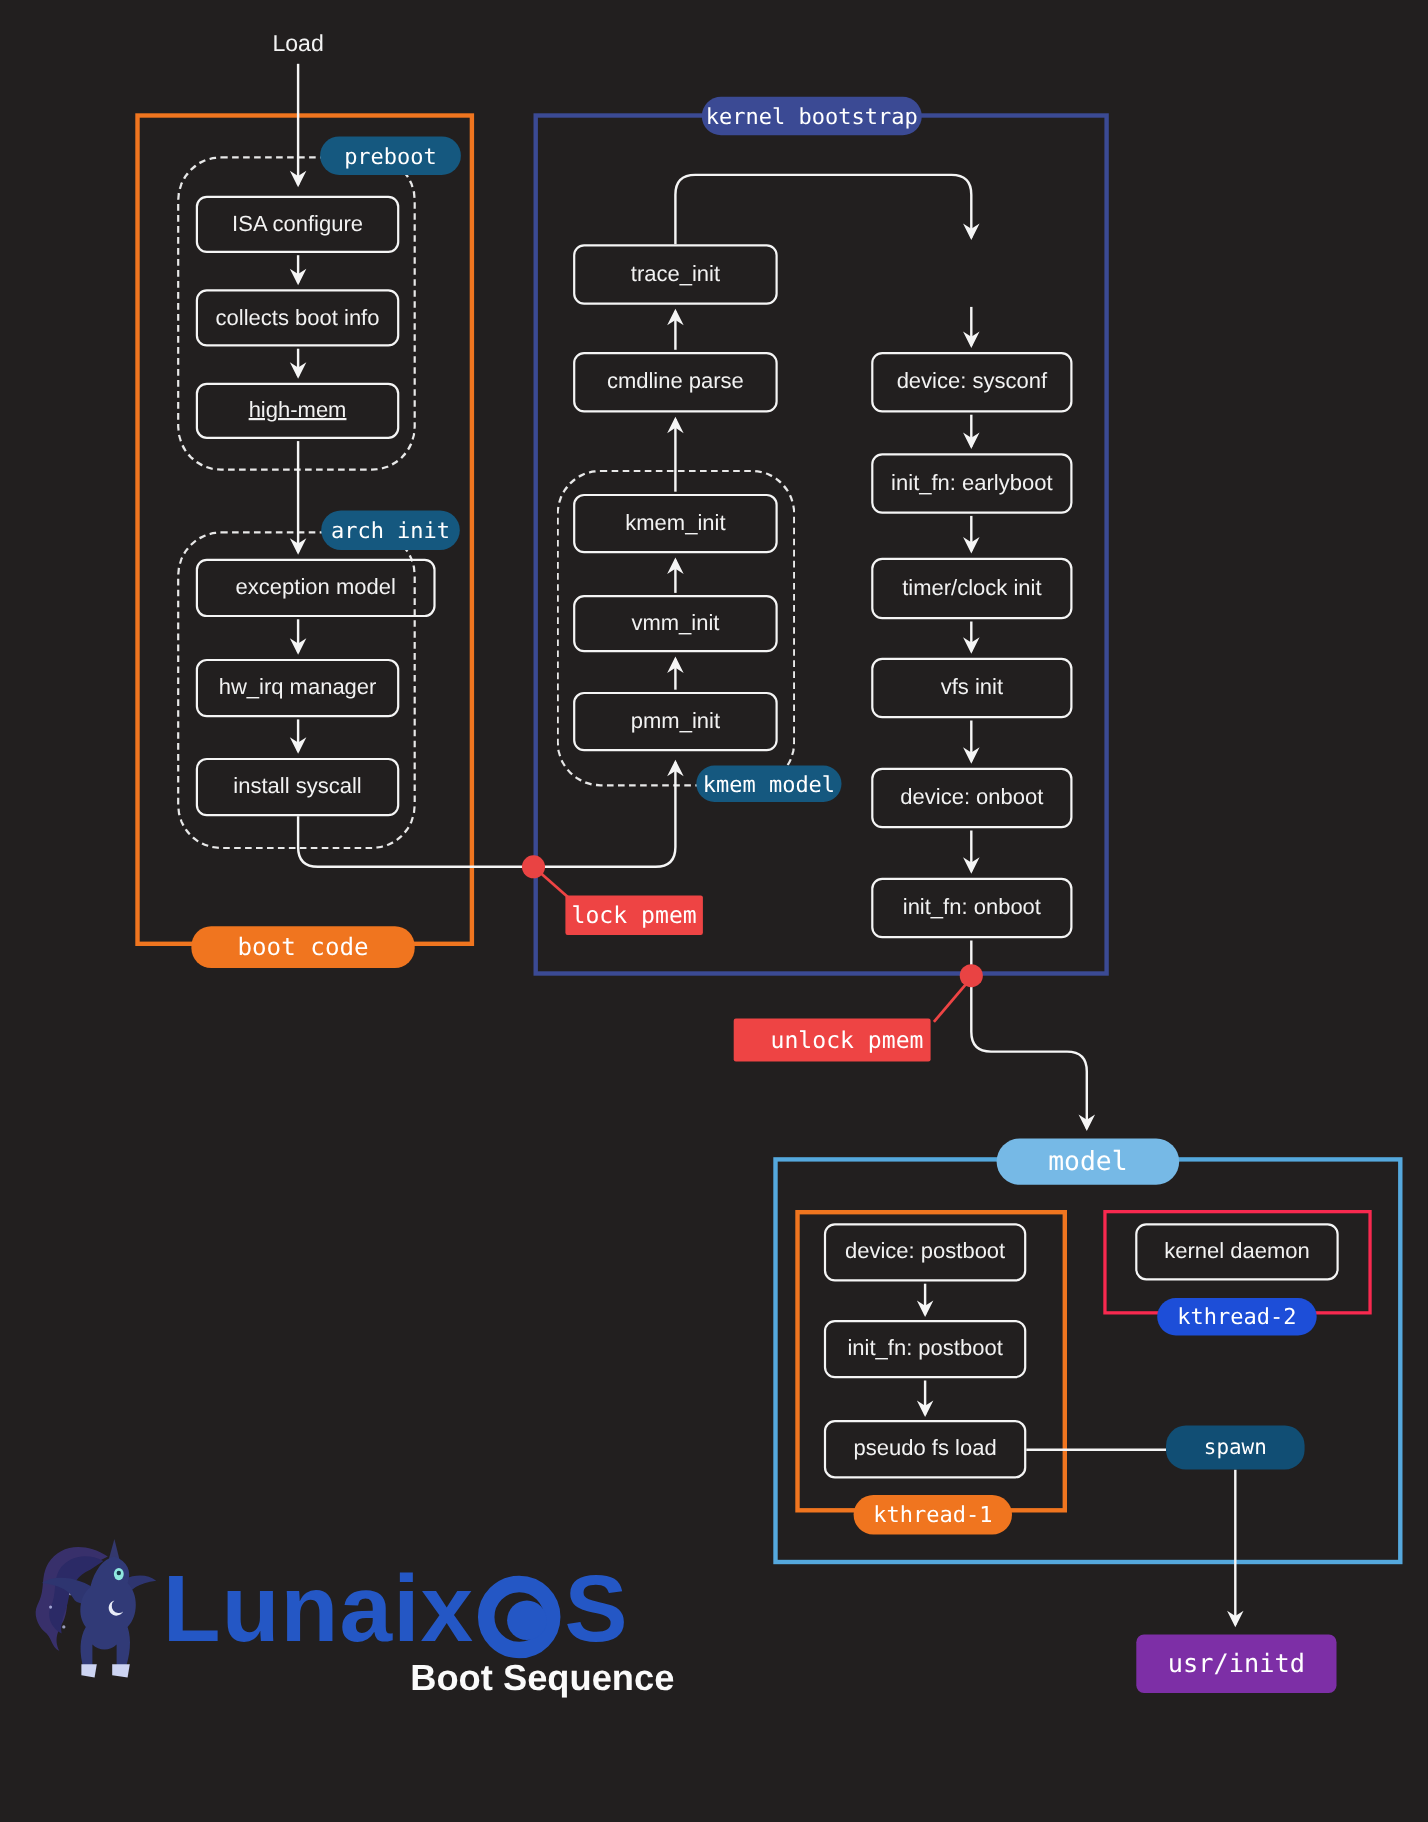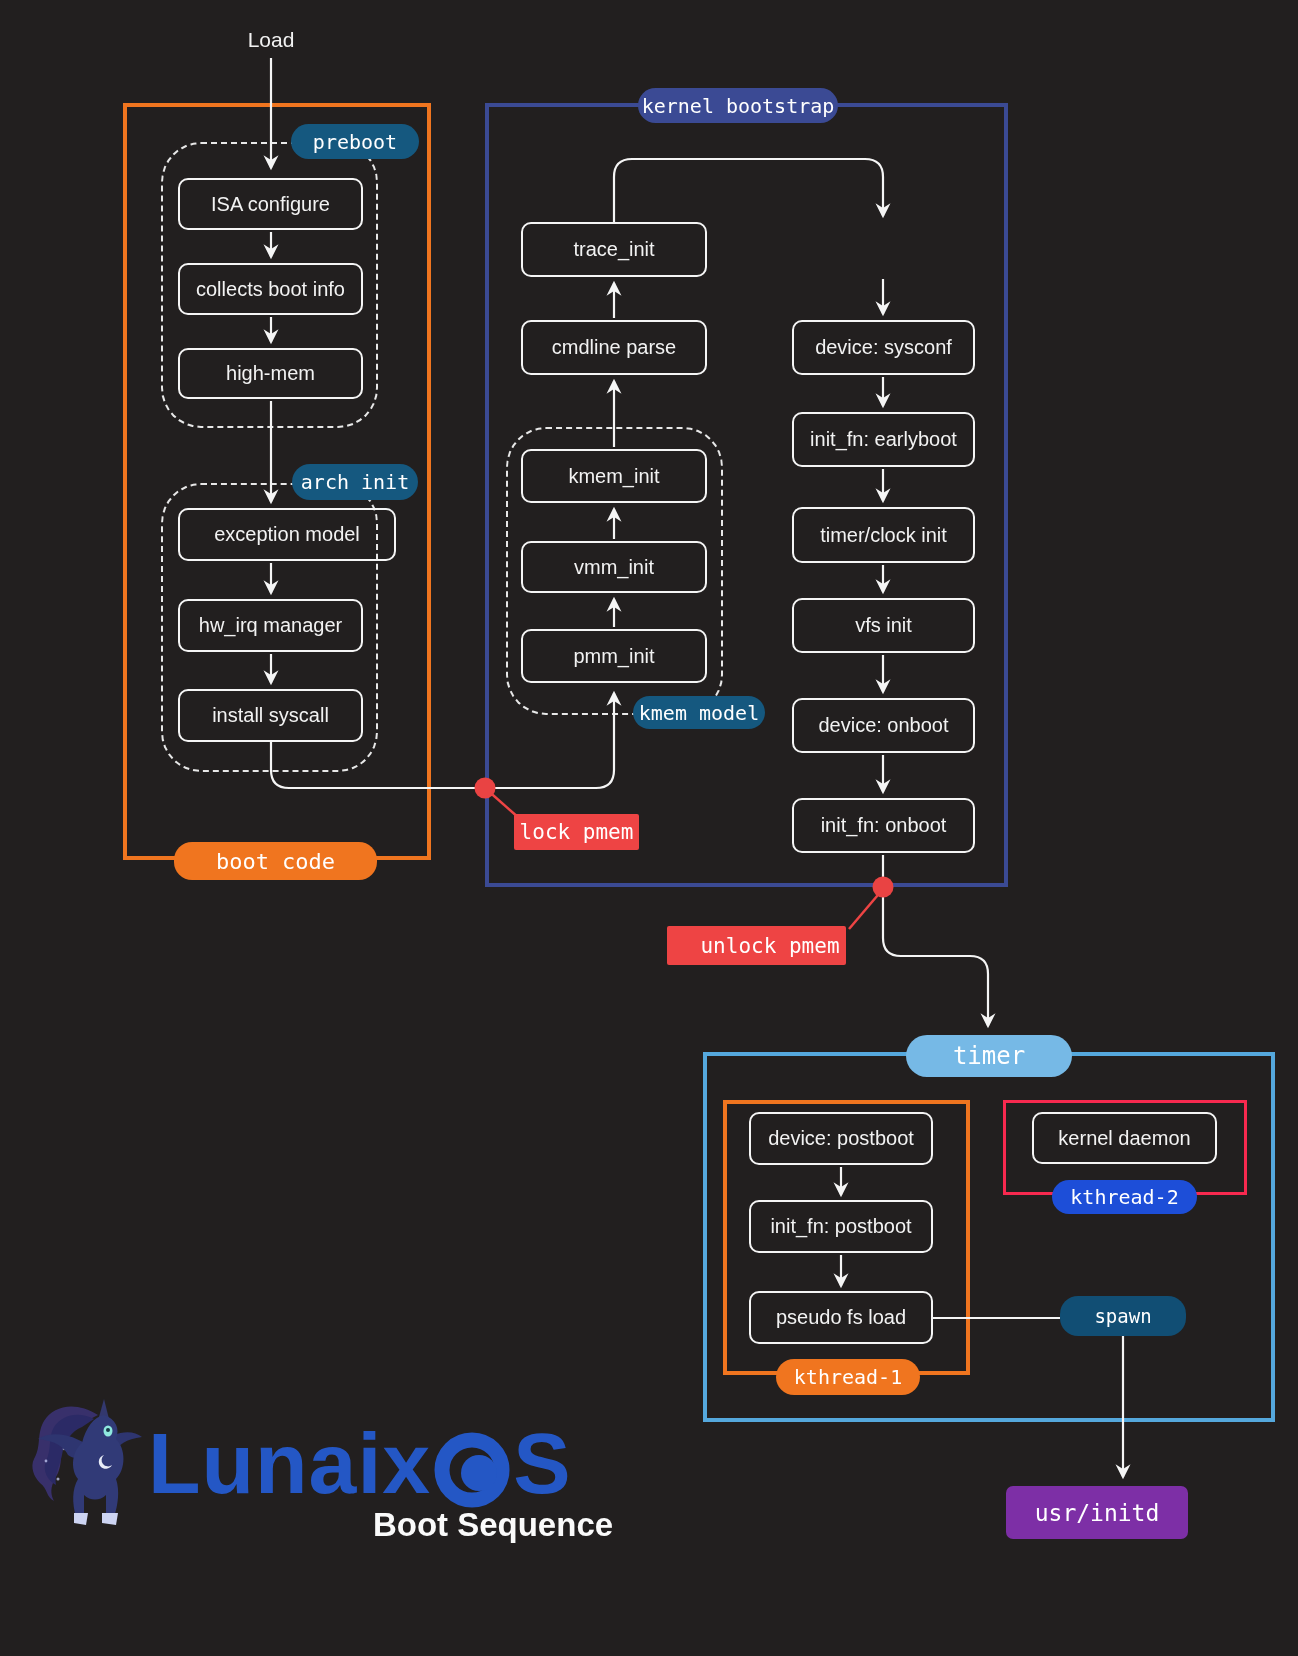--- a/index.html
+++ b/index.html
@@ -82,21 +82,21 @@
 
   <div class="loadlbl" style="left:221px;top:28px;width:100px;">Load</div>
 
   <div class="groupbox" style="left:123px;top:103px;width:308px;height:757px;border:4px solid #f0751f;"></div>
   <div class="pill" style="left:174px;top:842px;width:203px;height:38px;background:#f0751f;font-size:22px;">boot code</div>
 
   <div class="dashedbox" style="left:161px;top:142px;width:217px;height:286px;"></div>
   <div class="pill" style="left:291px;top:124px;width:128px;height:35px;background:#15587f;">preboot</div>
   <div class="node" style="left:178px;top:178px;width:185px;height:52px;">ISA configure</div>
   <div class="node" style="left:178px;top:263px;width:185px;height:52px;">collects boot info</div>
-  <div class="node" style="left:178px;top:348px;width:185px;height:51px;">high-mem</div>
+  <div class="node" style="left:178px;top:348px;width:185px;height:51px;text-decoration:underline;">high-mem</div>
 
   <div class="dashedbox" style="left:161px;top:483px;width:217px;height:289px;"></div>
   <div class="pill" style="left:292px;top:464px;width:126px;height:36px;background:#15587f;">arch init</div>
   <div class="node" style="left:178px;top:508px;width:218px;height:53px;">exception model</div>
   <div class="node" style="left:178px;top:599px;width:185px;height:53px;">hw_irq manager</div>
   <div class="node" style="left:178px;top:689px;width:185px;height:53px;">install syscall</div>
 
   <div class="groupbox" style="left:485px;top:103px;width:523px;height:784px;border:4px solid #3b4a94;"></div>
   <div class="pill" style="left:638px;top:88px;width:200px;height:35px;background:#3b4a94;">kernel bootstrap</div>
 
@@ -113,35 +113,35 @@
   <div class="node" style="left:792px;top:412px;width:183px;height:55px;">init_fn: earlyboot</div>
   <div class="node" style="left:792px;top:507px;width:183px;height:56px;">timer/clock init</div>
   <div class="node" style="left:792px;top:598px;width:183px;height:55px;">vfs init</div>
   <div class="node" style="left:792px;top:698px;width:183px;height:55px;">device: onboot</div>
   <div class="node" style="left:792px;top:798px;width:183px;height:55px;">init_fn: onboot</div>
 
   <div class="tag" style="left:514px;top:814px;width:125px;height:36px;background:#ee4444;">lock pmem</div>
   <div class="tag" style="left:667px;top:926px;width:179px;height:39px;background:#ee4444;padding-left:27px;">unlock pmem</div>
 
   <div class="groupbox" style="left:703px;top:1052px;width:572px;height:370px;border:4px solid #55a8dd;"></div>
-  <div class="pill" style="left:906px;top:1035px;width:166px;height:42px;background:#76b9e6;border-radius:21px;font-size:24px;">timer</div>
+  <div class="pill" style="left:906px;top:1035px;width:166px;height:42px;background:#76b9e6;border-radius:21px;font-size:24px;">model</div>
 
   <div class="groupbox" style="left:723px;top:1100px;width:247px;height:275px;border:4px solid #f0751f;"></div>
   <div class="pill" style="left:776px;top:1359px;width:144px;height:36px;background:#f0751f;">kthread-1</div>
   <div class="node" style="left:749px;top:1112px;width:184px;height:53px;">device: postboot</div>
   <div class="node" style="left:749px;top:1200px;width:184px;height:53px;">init_fn: postboot</div>
   <div class="node" style="left:749px;top:1291px;width:184px;height:53px;">pseudo fs load</div>
 
   <div class="groupbox" style="left:1003px;top:1100px;width:244px;height:95px;border:3px solid #f8294f;"></div>
   <div class="pill" style="left:1052px;top:1180px;width:145px;height:34px;background:#1d4ed8;">kthread-2</div>
   <div class="node" style="left:1032px;top:1112px;width:185px;height:52px;">kernel daemon</div>
 
   <div class="pill" style="left:1060px;top:1296px;width:126px;height:40px;background:#114e74;font-size:19px;">spawn</div>
 
-  <div class="pill" style="left:1006px;top:1486px;width:182px;height:53px;background:#7d2fa6;border-radius:7px;font-size:23px;">usr/initd</div>
+  <div class="pill" style="left:1033px;top:1486px;width:182px;height:53px;background:#7d2fa6;border-radius:7px;font-size:23px;">usr/initd</div>
 
   <div class="abs" style="left:28px;top:1393px;width:118px;height:140px;">
     <svg width="118" height="140" viewBox="0 0 118 140">
 
       <path d="M70,22 C48,8 26,12 16,28 C8,42 14,52 6,66 C2,74 6,84 12,90 C20,96 18,104 26,108 C20,96 26,88 30,80 C36,66 30,52 40,42 C48,33 58,28 70,22 Z" fill="#3a3170" opacity="0.95"></path>
       <path d="M66,26 C50,18 34,22 26,34 C20,44 24,56 18,68 C14,78 20,88 28,92 C26,82 32,72 34,62 C36,48 44,38 54,34 Z" fill="#2b2a66"></path>
       <circle cx="24" cy="44" r="1.6" fill="#cfd6ff" opacity="0.8"></circle>
       <circle cx="18" cy="68" r="1.4" fill="#cfd6ff" opacity="0.7"></circle>
       <circle cx="30" cy="86" r="1.5" fill="#cfd6ff" opacity="0.7"></circle>
       <circle cx="36" cy="56" r="1.3" fill="#cfd6ff" opacity="0.6"></circle>

